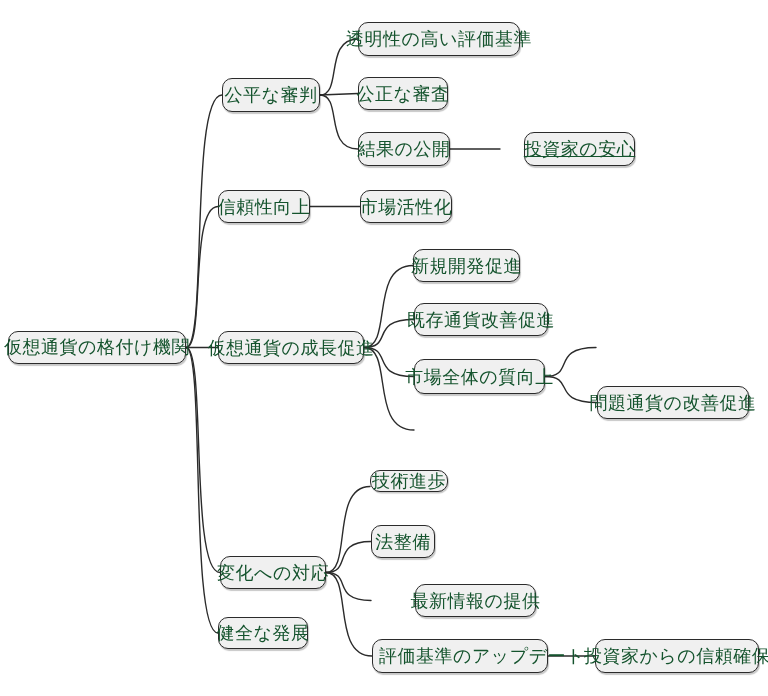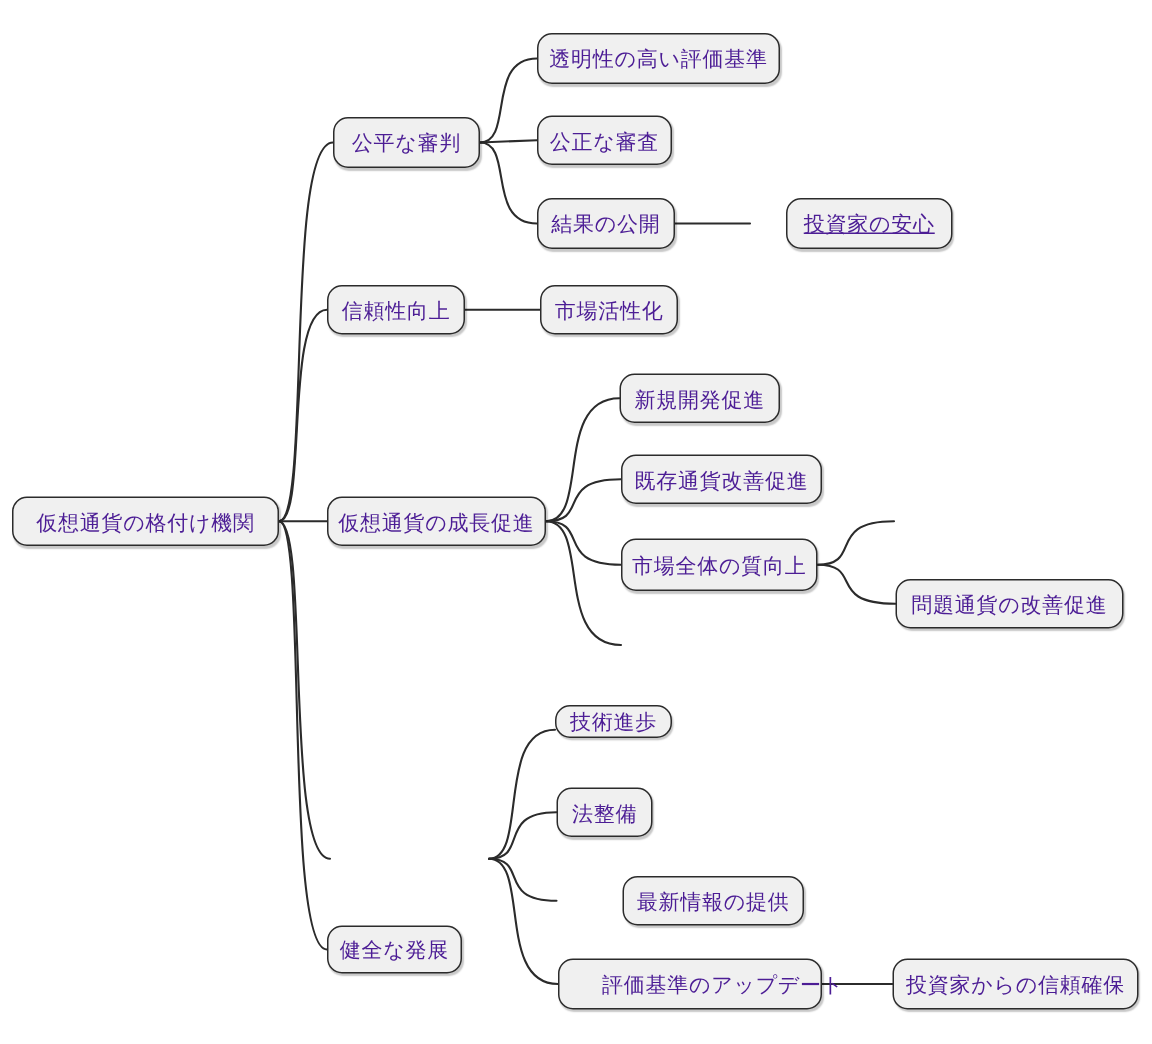--- a/index.html
+++ b/index.html
@@ -38,23 +38,23 @@
   .node {
     position: absolute;
     box-sizing: border-box;
     display: flex;
     align-items: center;
     justify-content: center;
     background: var(--node-fill, #f0f0f0);
     border: 1.6px solid var(--node-border, #2b2b2b);
     border-radius: 10px;
     box-shadow: 1px 1.5px 1px rgba(0,0,0,0.22);
-    font-size: 14px;
+    font-size: 18px;
     line-height: 1;
-    color: #4c1d95;
+    color: #14532d;
     white-space: nowrap;
     letter-spacing: 0.5px;
   }
 </style>
 </head>
 <body>
 
 <div class="canvas">
   <svg class="edge-layer" width="768" height="696" viewBox="0 0 768 696" xmlns="http://www.w3.org/2000/svg">
       <path d="M 186 347.5 C 207.6 347.5, 189.6 95, 222 95"></path>
@@ -73,33 +73,34 @@
       <path d="M 364 347.5 C 394 347.5, 369 430, 414 430"></path>
       <path d="M 545 376.5 C 575.6 376.5, 550.1 347.5, 596 347.5"></path>
       <path d="M 545 376.5 C 576.2 376.5, 550.2 402.5, 597 402.5"></path>
       <path d="M 326 572.5 C 352.4 572.5, 330.4 486.5, 370 486.5"></path>
       <path d="M 326 572.5 C 353 572.5, 330.5 541.5, 371 541.5"></path>
       <path d="M 326 572.5 C 353 572.5, 330.5 600.5, 371 600.5"></path>
       <path d="M 326 572.5 C 353.6 572.5, 330.6 656, 372 656"></path>
       <path d="M 548 656 L 595 656"></path>
     </svg>
   <div class="node-layer">
-      <div class="node" style="left: 8px; top: 331px; width: 178px; height: 33px;">仮想通貨の格付け機関</div>
+      <div class="node" style="left: 8px; top: 331px; width: 178px; height: 33px; font-family: Liberation Mono, monospace;">仮想通貨の格付け機関</div>
       <div class="node" style="left: 222px; top: 78px; width: 98px; height: 34px;">公平な審判</div>
       <div class="node" style="left: 358px; top: 22px; width: 162px; height: 34px;">透明性の高い評価基準</div>
       <div class="node" style="left: 358px; top: 77px; width: 90px; height: 33px;">公正な審査</div>
       <div class="node" style="left: 358px; top: 132px; width: 92px; height: 34px;">結果の公開</div>
       <div class="node" style="left: 524px; top: 132px; width: 111px; height: 34px; text-decoration: underline;">投資家の安心</div>
       <div class="node" style="left: 218px; top: 190px; width: 92px; height: 33px;">信頼性向上</div>
       <div class="node" style="left: 360px; top: 190px; width: 92px; height: 33px;">市場活性化</div>
       <div class="node" style="left: 218px; top: 331px; width: 146px; height: 33px;">仮想通貨の成長促進</div>
       <div class="node" style="left: 413px; top: 249px; width: 107px; height: 33px;">新規開発促進</div>
       <div class="node" style="left: 414px; top: 303px; width: 134px; height: 33px;">既存通貨改善促進</div>
       <div class="node" style="left: 414px; top: 359px; width: 131px; height: 35px;">市場全体の質向上</div>
       <div class="node" style="left: 597px; top: 386px; width: 152px; height: 33px;">問題通貨の改善促進</div>
+      <div class="node" style="left: 220px; top: 556px; width: 106px; height: 33px;">変化への対応</div>
       <div class="node" style="left: 370px; top: 470px; width: 78px; height: 22px;">技術進歩</div>
       <div class="node" style="left: 371px; top: 525px; width: 64px; height: 33px;">法整備</div>
       <div class="node" style="left: 371px; top: 584px; width: 121px; height: 33px; margin-left: 44px;">最新情報の提供</div>
       <div class="node" style="left: 372px; top: 639px; width: 176px; height: 34px; padding-left: 44px;">評価基準のアップデート</div>
       <div class="node" style="left: 218px; top: 617px; width: 90px; height: 32px;">健全な発展</div>
       <div class="node" style="left: 595px; top: 639px; width: 164px; height: 34px;">投資家からの信頼確保</div>
     </div>
 </div>
 
 </body></html>

